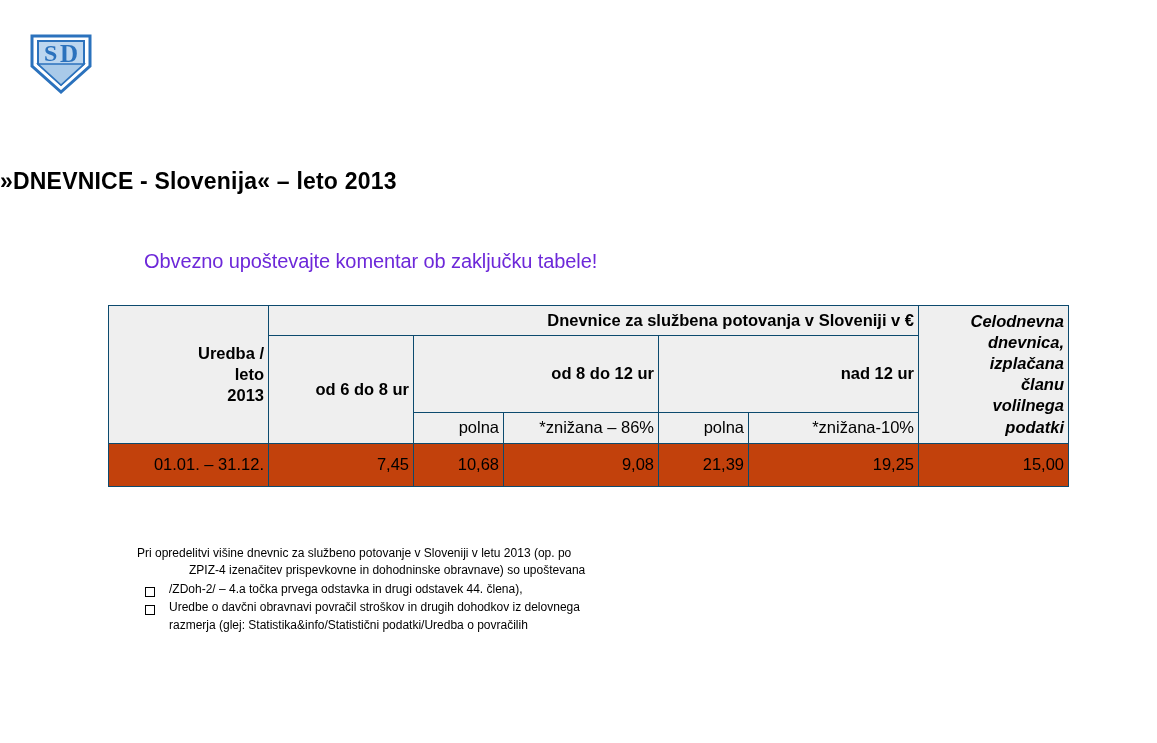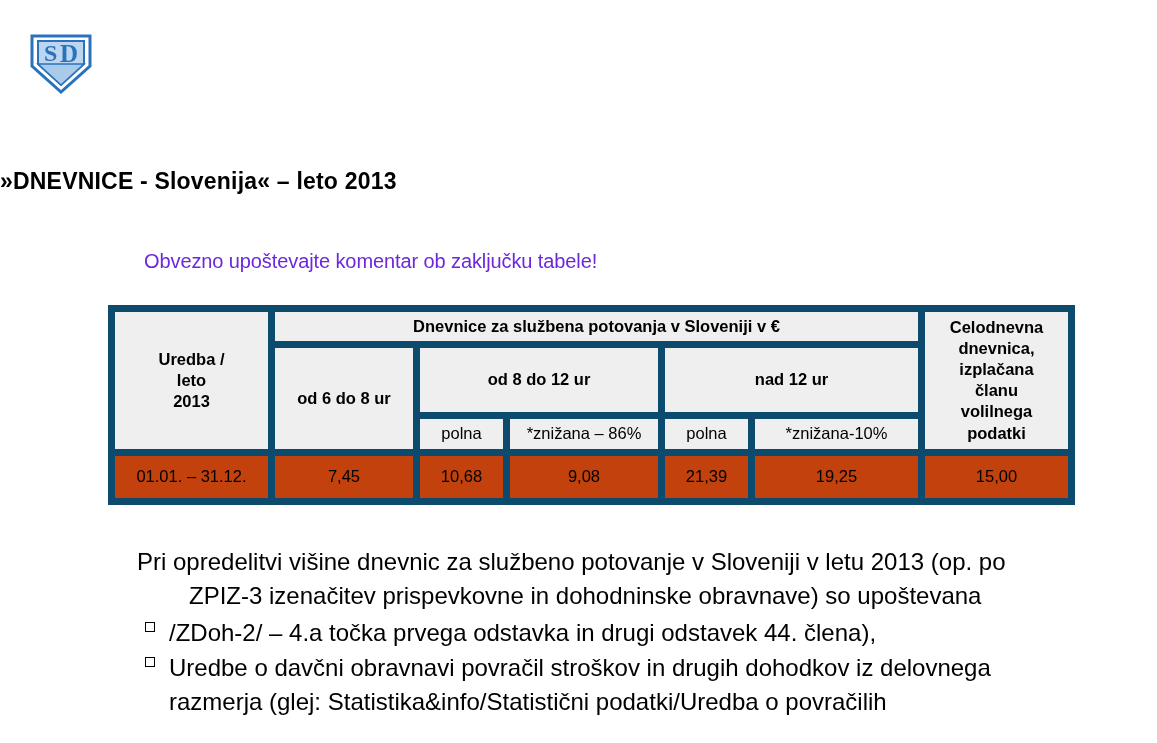--- a/index.html
+++ b/index.html
@@ -53,22 +53,22 @@
     left: 108px;
     top: 305px;
     width: 960px;
   }
   table.dnevnice {
     border-collapse: collapse;
     width: 960px;
     table-layout: fixed;
   }
   table.dnevnice td {
-    border: 7px solid #0c4a6e;
-    text-align: center;
+    border: 1px solid #0c4a6e;
+    text-align: right;
     vertical-align: middle;
     font-size: 16.5px;
     padding: 5px 4px;
     background: #efefef;
   }
   td.period-head {
     font-weight: bold;
     line-height: 1.28;
     width: 160px;
   }
@@ -82,38 +82,39 @@
   }
   td.col-head {
     font-size: 16.5px;
     line-height: 1.2;
   }
   td.celodnevna {
     font-weight: bold;
     line-height: 1.28;
     width: 150px;
     font-size: 16px;
+    font-style: italic;
   }
   tr.data-row td {
     background: #c2410c;
     height: 32px;
     font-size: 16.5px;
   }
   td.period-value {
     white-space: nowrap;
     overflow: hidden;
   }
 
   
   .body-text {
     position: absolute;
     left: 137px;
     top: 545px;
     width: 900px;
-    font-size: 24px;
+    font-size: 12px;
     line-height: 1.43;
   }
   .para {
     text-align: justify;
     text-indent: 0;
     margin: 0 0 2px 0;
   }
   .para .cont {
     display: block;
     padding-left: 52px;
@@ -207,21 +208,21 @@
         <td>19,25</td>
         <td>15,00</td>
       </tr>
     </tbody>
   </table>
 </div>
 
 <div class="body-text">
   <div class="para">
     <span>Pri opredelitvi višine dnevnic za službeno potovanje v Sloveniji v letu 2013 (op. po</span>
-    <span class="cont">ZPIZ-3 izenačitev prispevkovne in dohodninske obravnave) so upoštevana</span>
+    <span class="cont">ZPIZ-4 izenačitev prispevkovne in dohodninske obravnave) so upoštevana</span>
   </div>
   <ul class="bullets">
     <li>
       <span class="marker"></span>
       <span class="line2">/ZDoh-2/ – 4.a točka prvega odstavka in drugi odstavek 44. člena),</span>
     </li>
     <li>
       <span class="marker"></span>
       <span>Uredbe o davčni obravnavi povračil stroškov in drugih dohodkov iz delovnega</span>
       <span class="line2">razmerja (glej: Statistika&amp;info/Statistični podatki/Uredba o povračilih</span>

